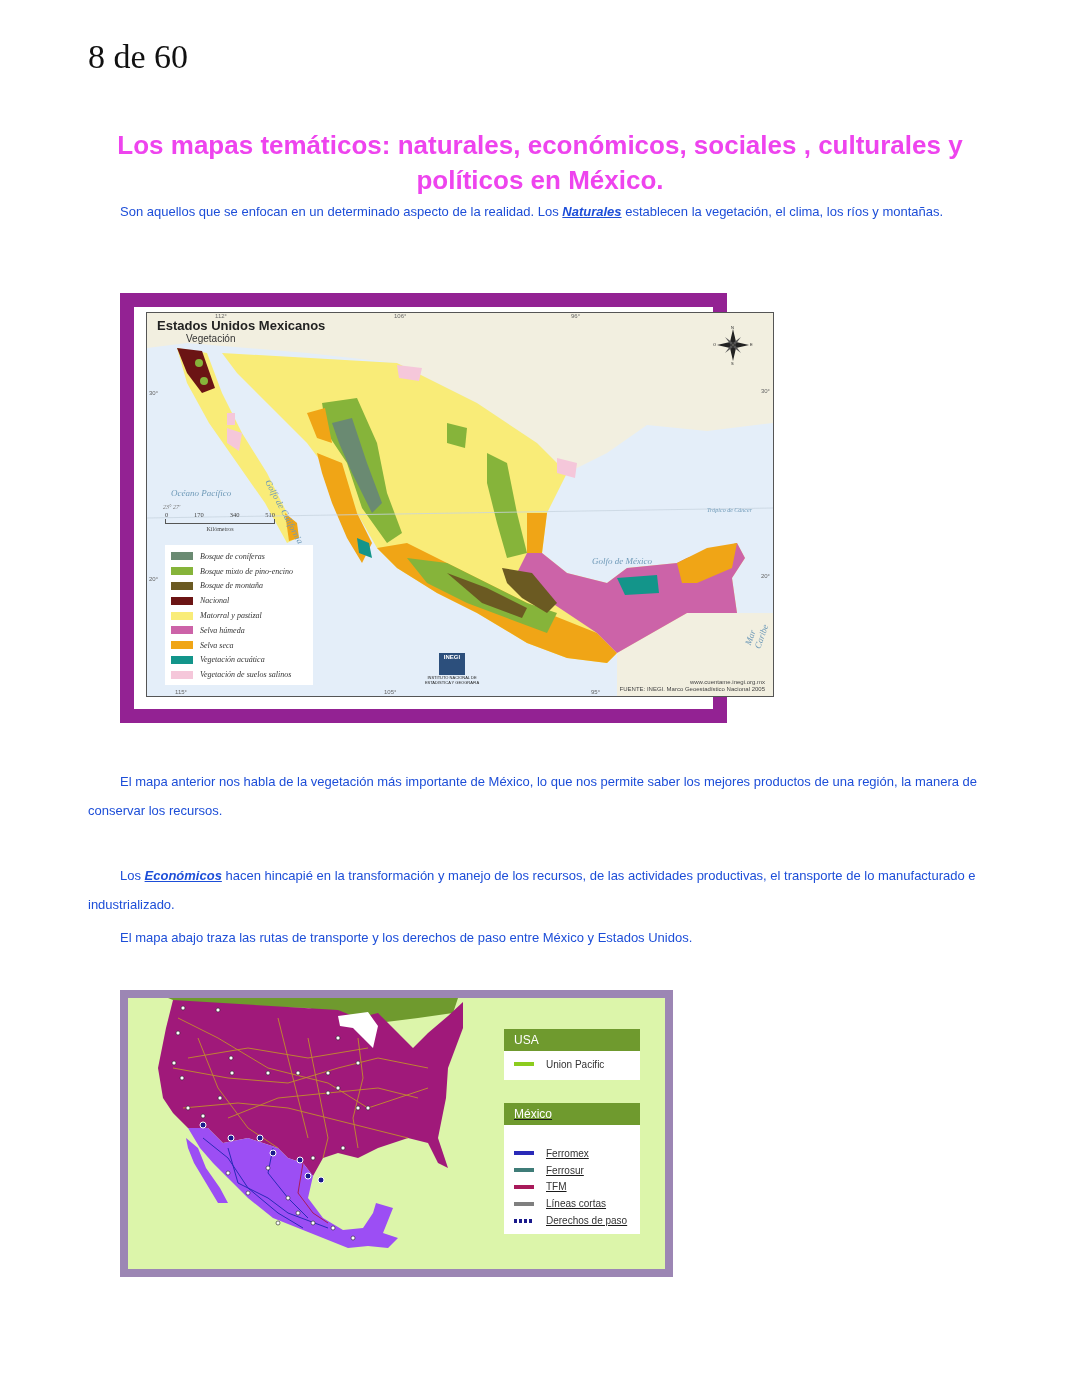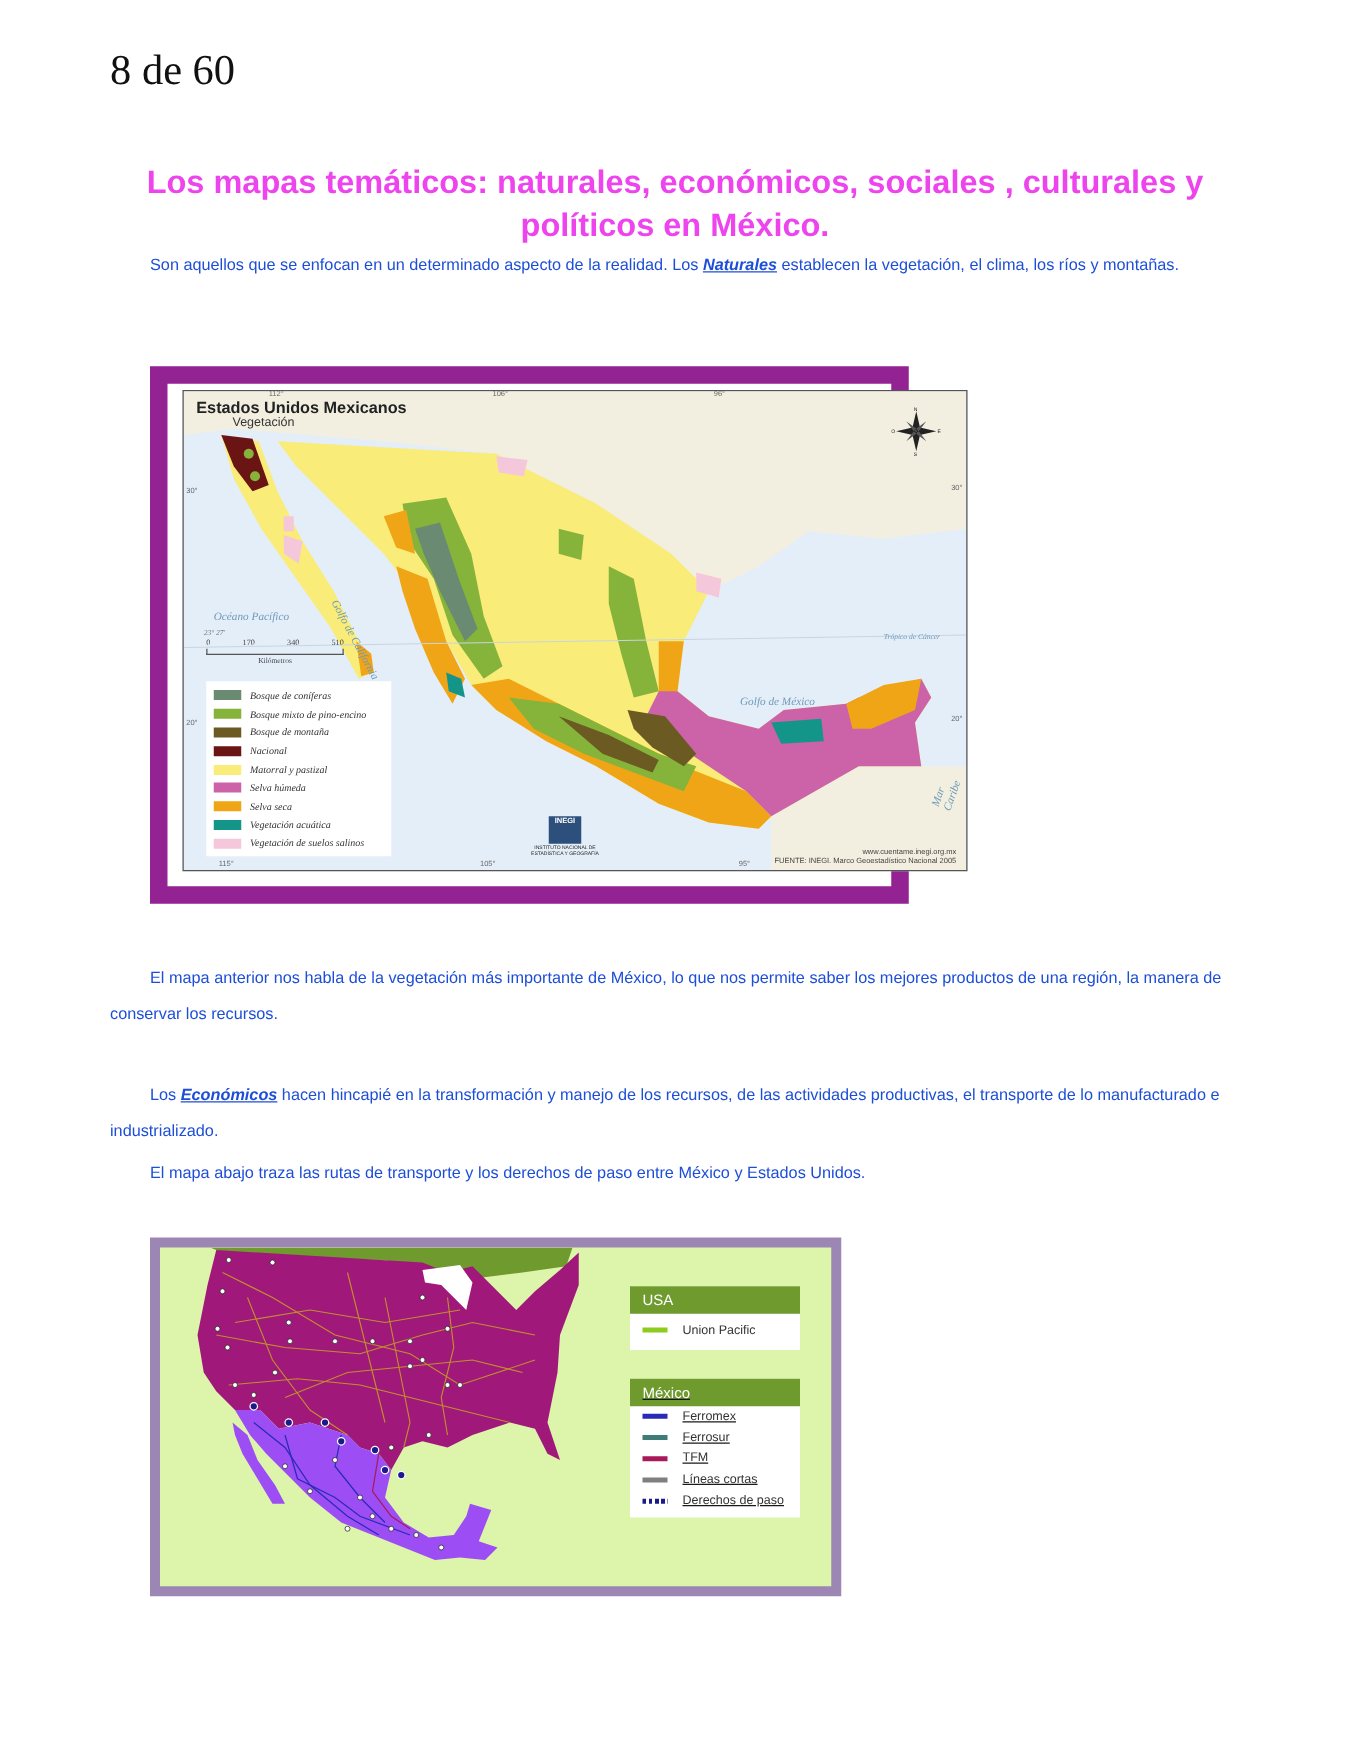--- a/index.html
+++ b/index.html
@@ -285,21 +285,21 @@
       <div style="padding:5px 0 7px 0;">
         <div class="row">
             <span class="sw" style="background:#8ccc1e"></span>
             <span>Union Pacific</span>
           </div>
       </div>
     </div>
 
     <div class="legend-box" style="left:376px;top:105px;text-decoration:underline;">
       <div class="hdr">México</div>
-      <div style="padding:0 0 5px 0;">
+      <div style="padding:20px 0 5px 0;">
         <div class="row">
             <span class="sw" style="background:#2a2ab8"></span>
             <span>Ferromex</span>
           </div>
         <div class="row">
             <span class="sw" style="background:#3f7c78"></span>
             <span>Ferrosur</span>
           </div>
         <div class="row">
             <span class="sw" style="background:#a81a5a"></span>

